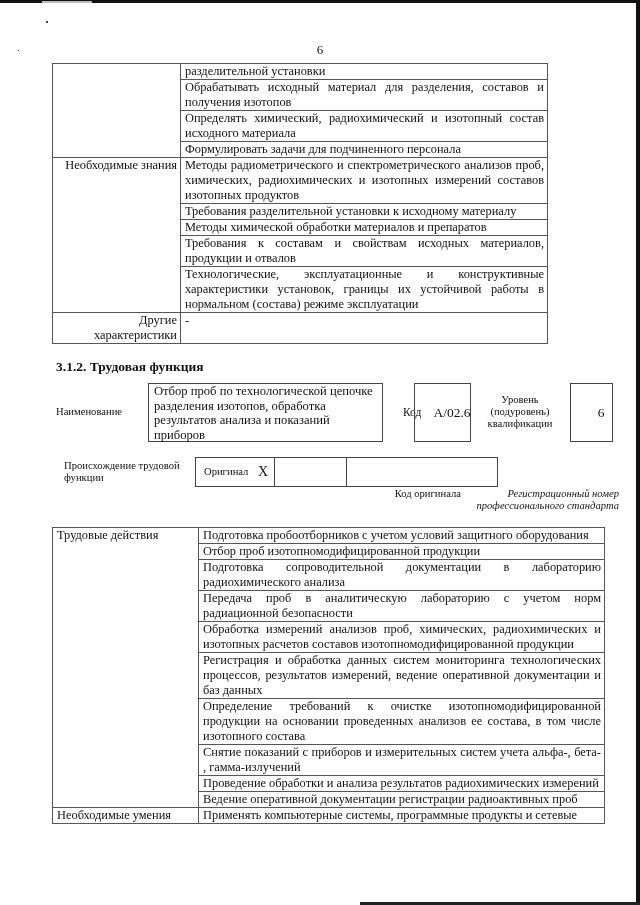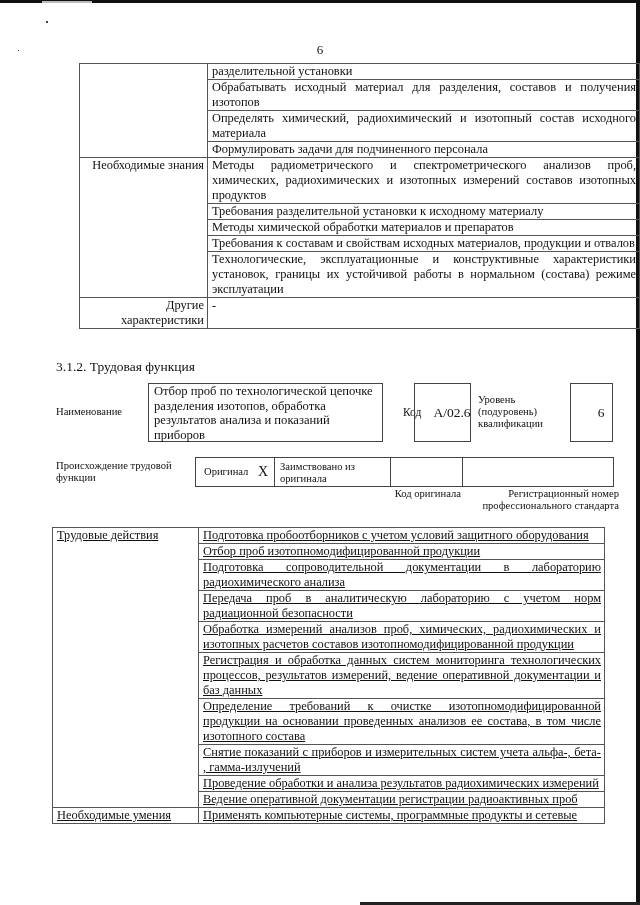--- a/index.html
+++ b/index.html
@@ -12,26 +12,26 @@
   .rightbar { position:absolute; left:636px; top:0; width:4px; height:905px; background:#111; }
   .bottombar { position:absolute; left:360px; top:902px; width:280px; height:3px; background:#222; }
   .speck { position:absolute; width:2px; height:2px; background:#444; }
 
   .page-num { position:absolute; left:0; width:640px; top:42px; text-align:center; font-size:13px; }
 
   table.grid { position:absolute; border-collapse:collapse; table-layout:fixed; font-size:12.4px; line-height:15px; }
   table.grid td { border:1px solid #555; vertical-align:top; padding:0 3px 0 4px; }
   table.grid td.just { text-align:justify; text-align-last:left; }
 
-  #t1 { left:52px; top:63px; width:561px;margin-left:27px; }
+  #t1 { left:52px; top:63px; width:496px; }
   #t1 td.c1 { width:120px;text-align:right; }
-  #t2 { left:52px; top:527px; width:553px;text-decoration:underline; }
+  #t2 { left:52px; top:527px; width:553px; }
   #t2 td.c1 { width:138px; }
 
-  .heading { position:absolute; left:56px; top:359px; font-size:13.5px; font-weight:normal; }
+  .heading { position:absolute; left:56px; top:359px; font-size:13.5px; font-weight:bold; }
 
   .lbl-small { position:absolute; font-size:10.6px; line-height:12px; }
   .box { position:absolute; border:1px solid #444; box-sizing:border-box;padding-left:19px; }
   .name-box { left:148px; top:383px; width:235px; height:59px; font-size:12.6px; line-height:14.5px; padding:0 4px 12px 5px; }
   .code-box { left:414px; top:383px; width:57px; height:59px; font-size:13.5px; display:flex; align-items:center; justify-content:center; }
   .level-box { left:570px; top:383px; width:43px; height:59px; font-size:13.5px; display:flex; align-items:center; justify-content:center; }
 
   .origin { position:absolute; left:195px; top:457px; height:30px; border:1px solid #444; box-sizing:border-box; display:flex; }
   .origin > div { height:100%; box-sizing:border-box; font-size:10.6px; line-height:12px; }
   .o-orig { width:78px; display:flex; align-items:center; padding-left:8px; justify-content:space-between; padding-right:6px; }
@@ -90,35 +90,34 @@
   </tr>
 </tbody>
   </table>
 
 <div class="heading">3.1.2. Трудовая функция</div>
 
 <div class="lbl-small" style="left:56px;top:406px;text-align:center;">Наименование</div>
 <div class="box name-box">Отбор проб по технологической цепочке разделения изотопов, обработка результатов анализа и показаний приборов</div>
 <div class="lbl-small" style="left:391px;top:406px;font-size:11.5px;margin-left:12px;">Код</div>
 <div class="box code-box">A/02.6</div>
-<div class="lbl-small" style="left:478px;top:394px;width:84px;text-align:left;">Уровень (подуровень) квалификации</div>
+<div class="lbl-small" style="left:478px;top:394px;width:84px;text-align:center;">Уровень (подуровень) квалификации</div>
 <div class="box level-box">6</div>
 
-<div class="lbl-small" style="left:56px;top:460px;width:125px;">Происхождение трудовой функции</div>
+<div class="lbl-small" style="left:64px;top:460px;width:125px;">Происхождение трудовой функции</div>
 <div class="origin">
   <div class="o-orig">
     <span>Оригинал</span>
     <span class="x">X</span>
   </div>
-  <div class="o-borrow">Заимствовано из оригинала</div>
   <div class="o-code"></div>
   <div class="o-reg"></div>
 </div>
 <div class="caption" style="left:389px;top:488px;width:72px;">Код оригинала</div>
-<div class="caption" style="left:461px;top:488px;width:158px;">Регистрационный номер профессионального стандарта</div>
+<div class="caption" style="left:461px;top:488px;width:158px;font-style:italic;">Регистрационный номер профессионального стандарта</div>
 
 <table class="grid" id="t2">
   <tbody>
       <tr>
     <td class="c1" rowspan="10">Трудовые действия</td>
     <td class="just">Подготовка пробоотборников с учетом условий защитного оборудования</td>
   </tr>
   <tr>
         <td>Отбор проб изотопномодифицированной продукции</td>
       </tr>

